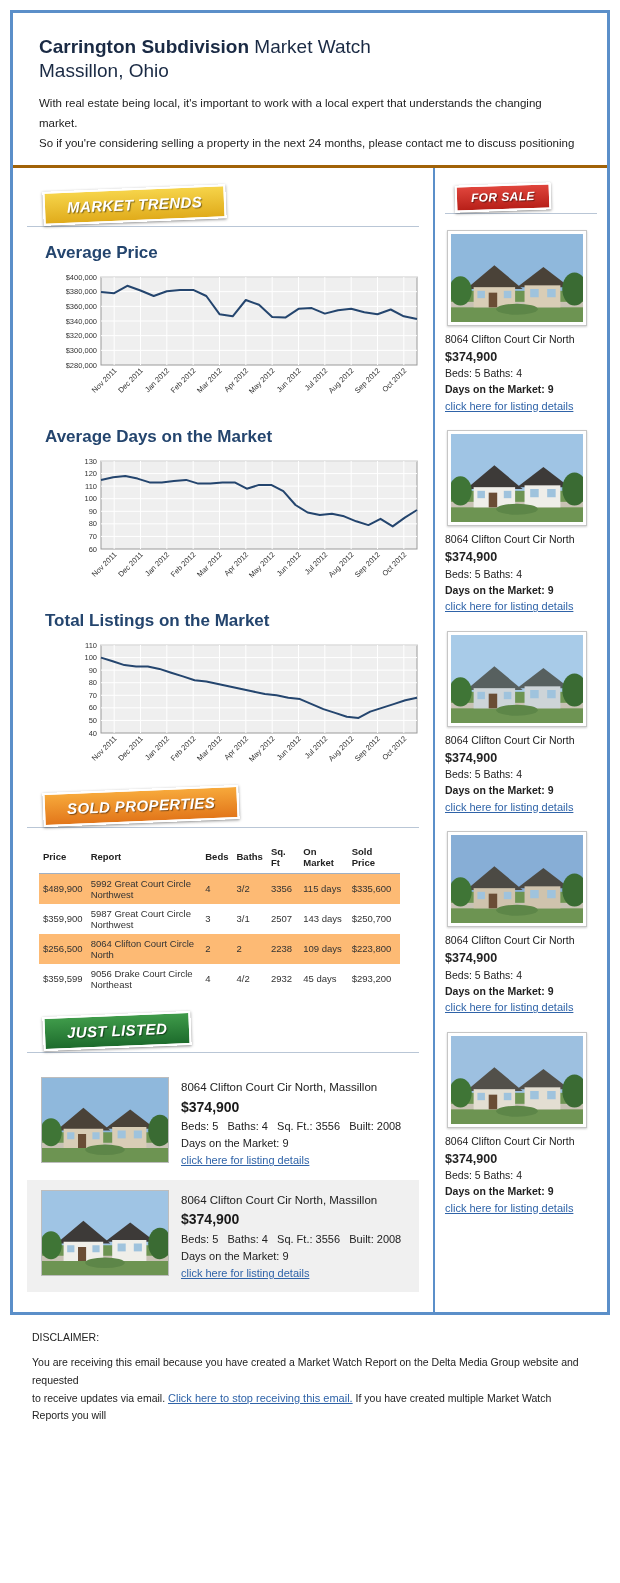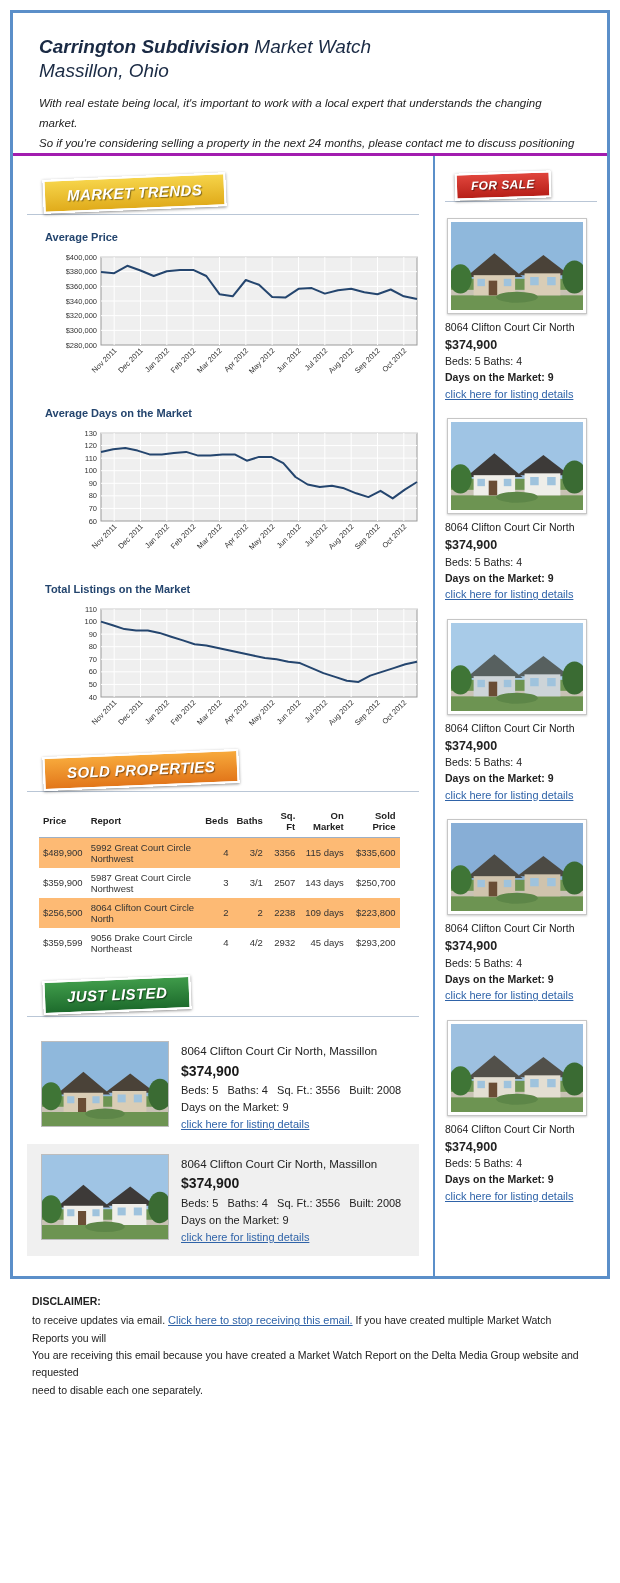--- a/index.html
+++ b/index.html
@@ -15,23 +15,22 @@
     min-height: 1583px;
     background: #ffffff;
     padding: 10px 10px 0 10px;
   }
   .frame {
     border: 3px solid #5b8fc9;
     background: #ffffff;
   }
   
   .header {
-    padding: 22px 26px 0 26px;
-    border-bottom: 3px solid #a21caf;
-    font-style: italic;
+    padding: 22px 26px 12px 26px;
+    border-bottom: 3px solid #a16207;
   }
   .title {
     font-size: 19px;
     color: #1a2a44;
     line-height: 1.25;
     margin: 0 0 10px 0;
     font-weight: normal;
   }
   .title b { font-weight: bold; }
   .intro {
@@ -79,21 +78,21 @@
     margin: 2px 0 10px 10px;
     transform: rotate(-2deg);
   }
   .ribbon-wrap { position: relative; }
   .ribbon-rule {
     border-bottom: 1px solid #b9c6d6;
     margin: -8px 0 14px 0;
   }
   
   .chart-title {
-    font-size: 11px;
+    font-size: 17px;
     font-weight: bold;
     color: #24456e;
     margin: 16px 0 8px 18px;
   }
   .chart-box {
     margin: 0 6px 4px 18px;
   }
   svg { display: block; }
   
   .sold-table {
@@ -108,21 +107,21 @@
     font-weight: bold;
     color: #222;
     padding: 4px 4px 5px 4px;
     border-bottom: 1px solid #9fb0c4;
   }
   .sold-table td {
     padding: 4px 4px;
     color: #333;
   }
   .sold-table tr.alt td { background: #fdba74; }
-  .sold-table .num { text-align: right; }
+  .sold-table .num { text-align: left; }
   
   .listing {
     display: flex;
     gap: 12px;
     padding: 10px 8px 10px 14px;
     align-items: flex-start;
   }
   .listing.shaded { background: #f0f0f0; }
   .listing .photo {
     width: 128px; height: 86px;
@@ -156,21 +155,21 @@
   .fs-meta .pr { font-size: 12.5px; font-weight: bold; }
   .fs-meta .dom { font-weight: bold; }
   
   .disclaimer {
     padding: 14px 22px 18px 22px;
     font-size: 10.5px;
     line-height: 1.65;
     color: #222;
     background: #fff;
   }
-  .disclaimer .dt { font-weight: bold; margin-bottom: 1px; }
+  .disclaimer .dt { font-weight: normal; margin-bottom: 8px; }
   .axis-label { font-size: 7.5px; fill: #333; font-family: "Liberation Sans", sans-serif; }
   .tick-x { font-size: 7.5px; fill: #333; font-family: "Liberation Sans", sans-serif; }
 </style>
 </head>
 <body>
 
 <div class="page">
   <div class="frame">
 
     <div class="header">
@@ -614,19 +613,18 @@
                 <div class="link">click here for listing details</div>
               </div>
             </div>
           </div>
       </div>
     </div>
   </div>
 
   <div class="disclaimer">
     <div class="dt">DISCLAIMER:</div>
+    <div>You are receiving this email because you have created a Market Watch Report on the Delta Media Group website and requested</div>
     <div>
       <span>to receive updates via email. </span><span class="link">Click here to stop receiving this email.</span><span> If you have created multiple Market Watch Reports you will</span>
     </div>
-    <div>You are receiving this email because you have created a Market Watch Report on the Delta Media Group website and requested</div>
-    <div>need to disable each one separately.</div>
   </div>
 </div>
 
 </body></html>

